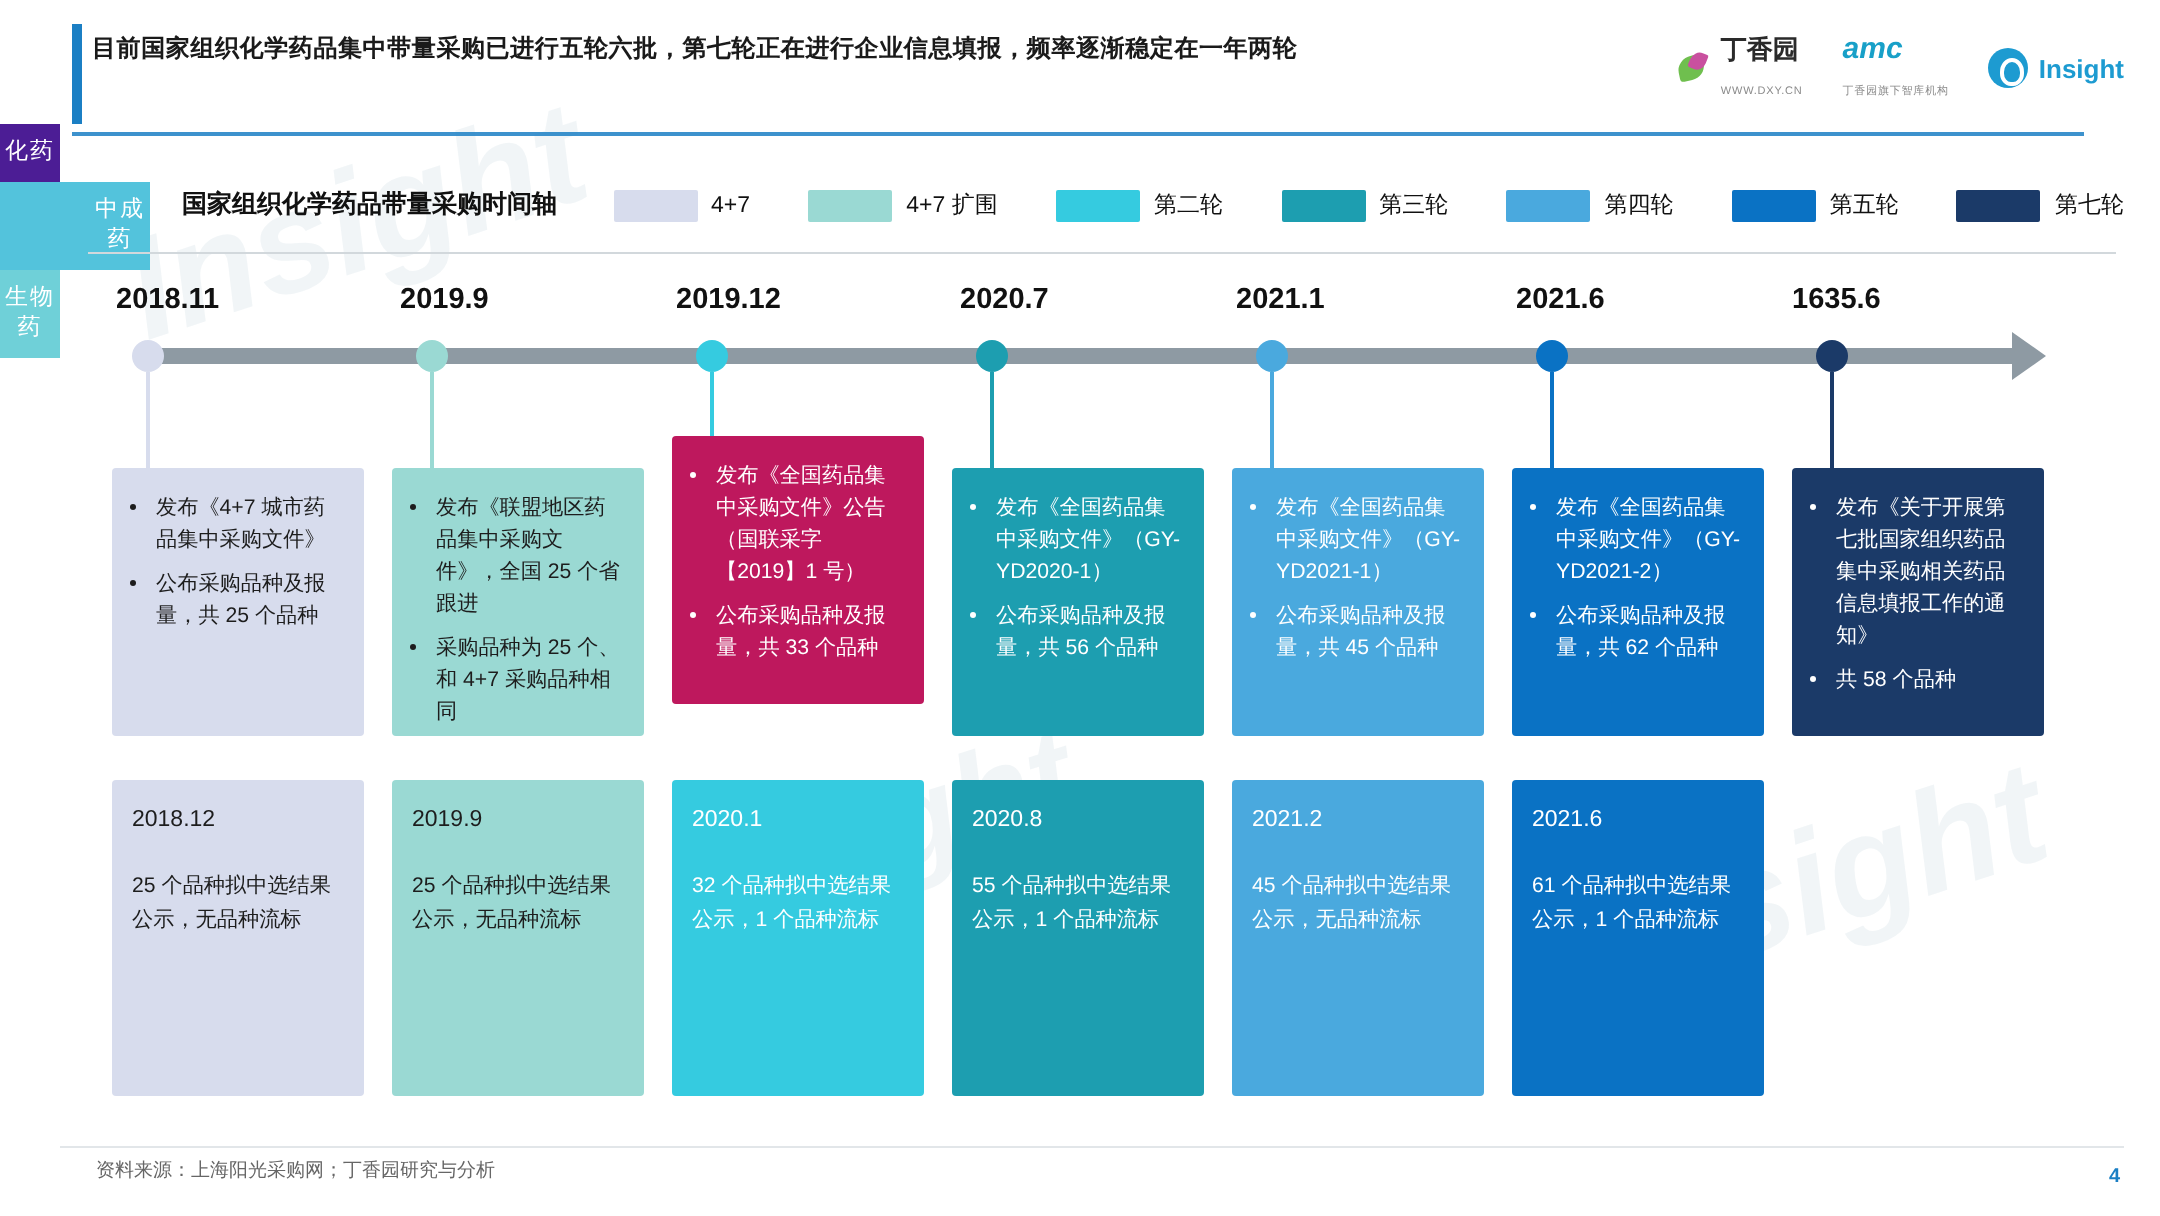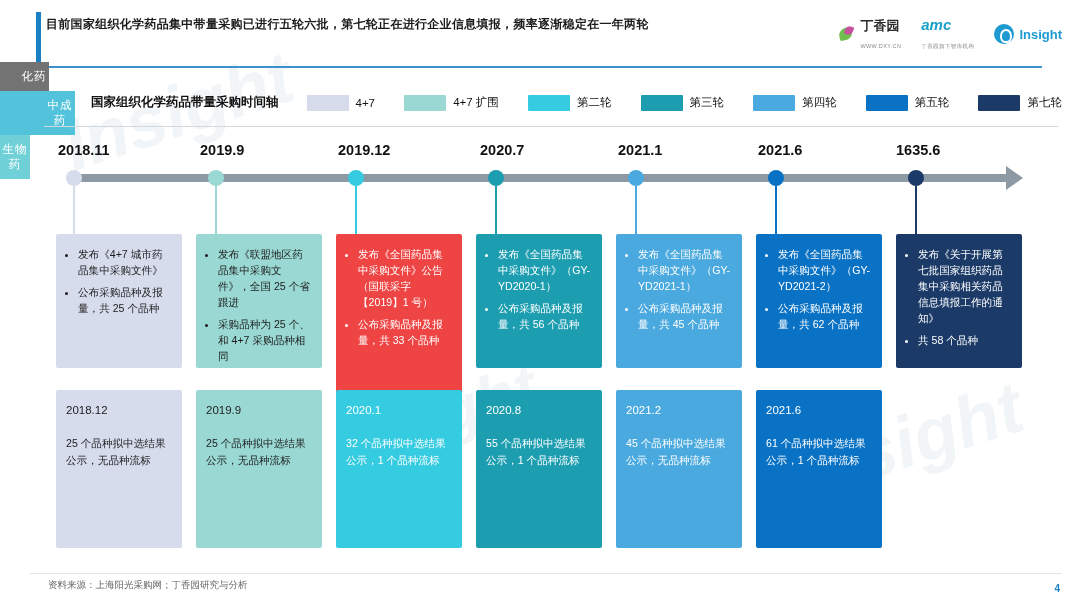--- a/index.html
+++ b/index.html
@@ -40,21 +40,21 @@
   .insight-badge{width:20px;height:20px;border-radius:50%;background:#1d9bd1;position:relative;}
   .insight-badge:after{content:"";position:absolute;left:6px;top:5px;width:8px;height:10px;border:2px solid #fff;border-radius:50% 50% 45% 45%;}
   .insight-text{font-size:13px;color:#1d9bd1;font-weight:bold;}
 
   
   .side-tabs{position:absolute;left:0;top:62px;width:30px;}
   .side-tab{
     width:30px;color:#fff;font-size:11.5px;text-align:center;
     padding:7px 0;line-height:15px;letter-spacing:1px;
   }
-  .side-tab.active{background:#737373;padding-left:19px;}
+  .side-tab.active{background:#4c1d95;}
   .side-tab.dim{background:#53c3dc;padding-left:45px;}
   .side-tab.dim2{background:#6fd0d8;}
 
   
   .wm{
     position:absolute;color:rgba(120,160,180,.10);font-weight:bold;
     font-style:italic;pointer-events:none;user-select:none;
   }
   .wm1{left:60px;top:70px;font-size:72px;transform:rotate(-18deg);}
   .wm2{left:330px;top:380px;font-size:64px;transform:rotate(-18deg);}
@@ -219,21 +219,21 @@
       <li>发布《4+7 城市药品集中采购文件》</li>
       <li>公布采购品种及报量，共 25 个品种</li>
     </ul>
   </div>
   <div class="card dark-text" style="left:166px;top:156px;width:126px;height:134px;background:#9ad9d3">
     <ul>
       <li>发布《联盟地区药品集中采购文件》，全国 25 个省跟进</li>
       <li>采购品种为 25 个、和 4+7 采购品种相同</li>
     </ul>
   </div>
-  <div class="card" style="left:306px;top:156px;width:126px;height:164px;background:#ef4444">
+  <div class="card" style="left:306px;top:140px;width:126px;height:134px;background:#be185d">
     <ul>
       <li>发布《全国药品集中采购文件》公告（国联采字【2019】1 号）</li>
       <li>公布采购品种及报量，共 33 个品种</li>
     </ul>
   </div>
   <div class="card" style="left:446px;top:156px;width:126px;height:134px;background:#1d9eb0">
     <ul>
       <li>发布《全国药品集中采购文件》（GY-YD2020-1）</li>
       <li>公布采购品种及报量，共 56 个品种</li>
     </ul>

